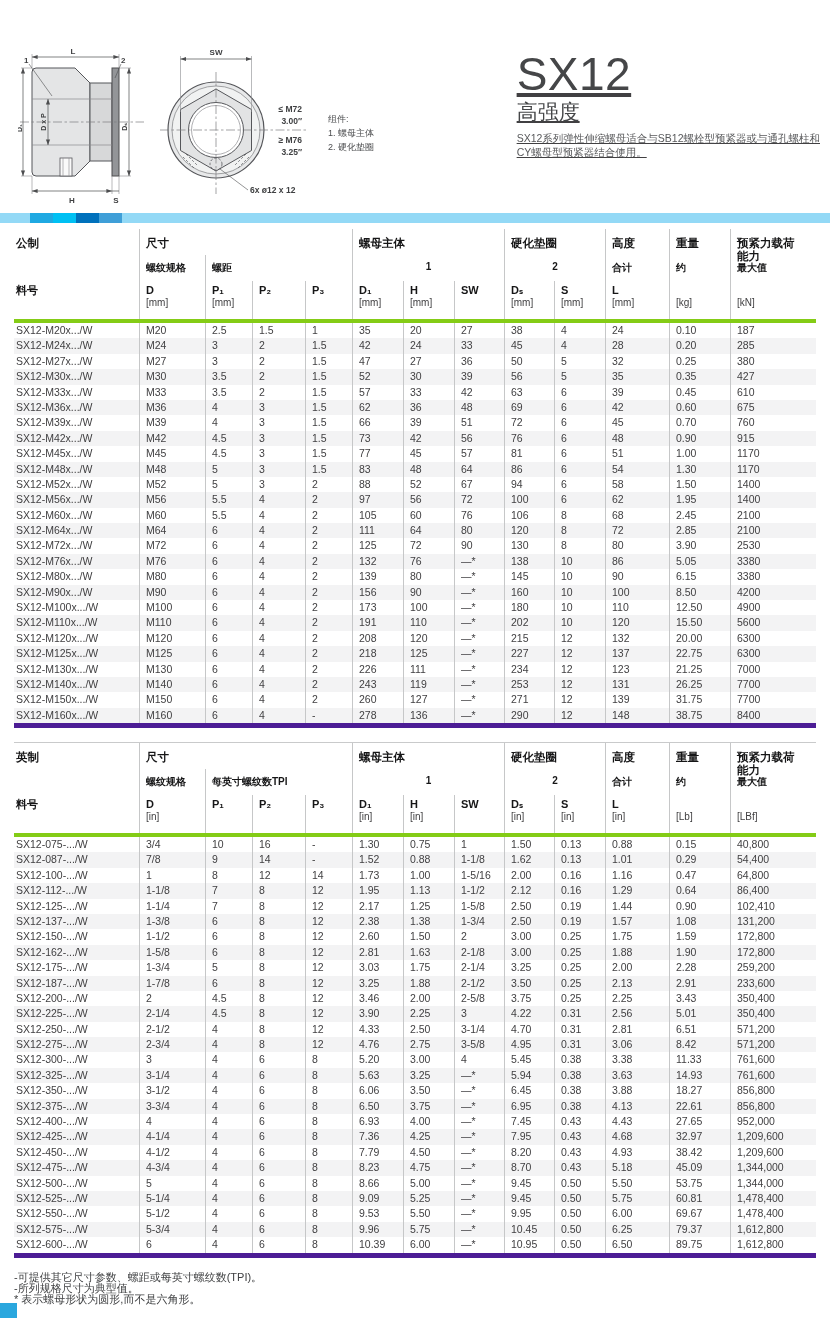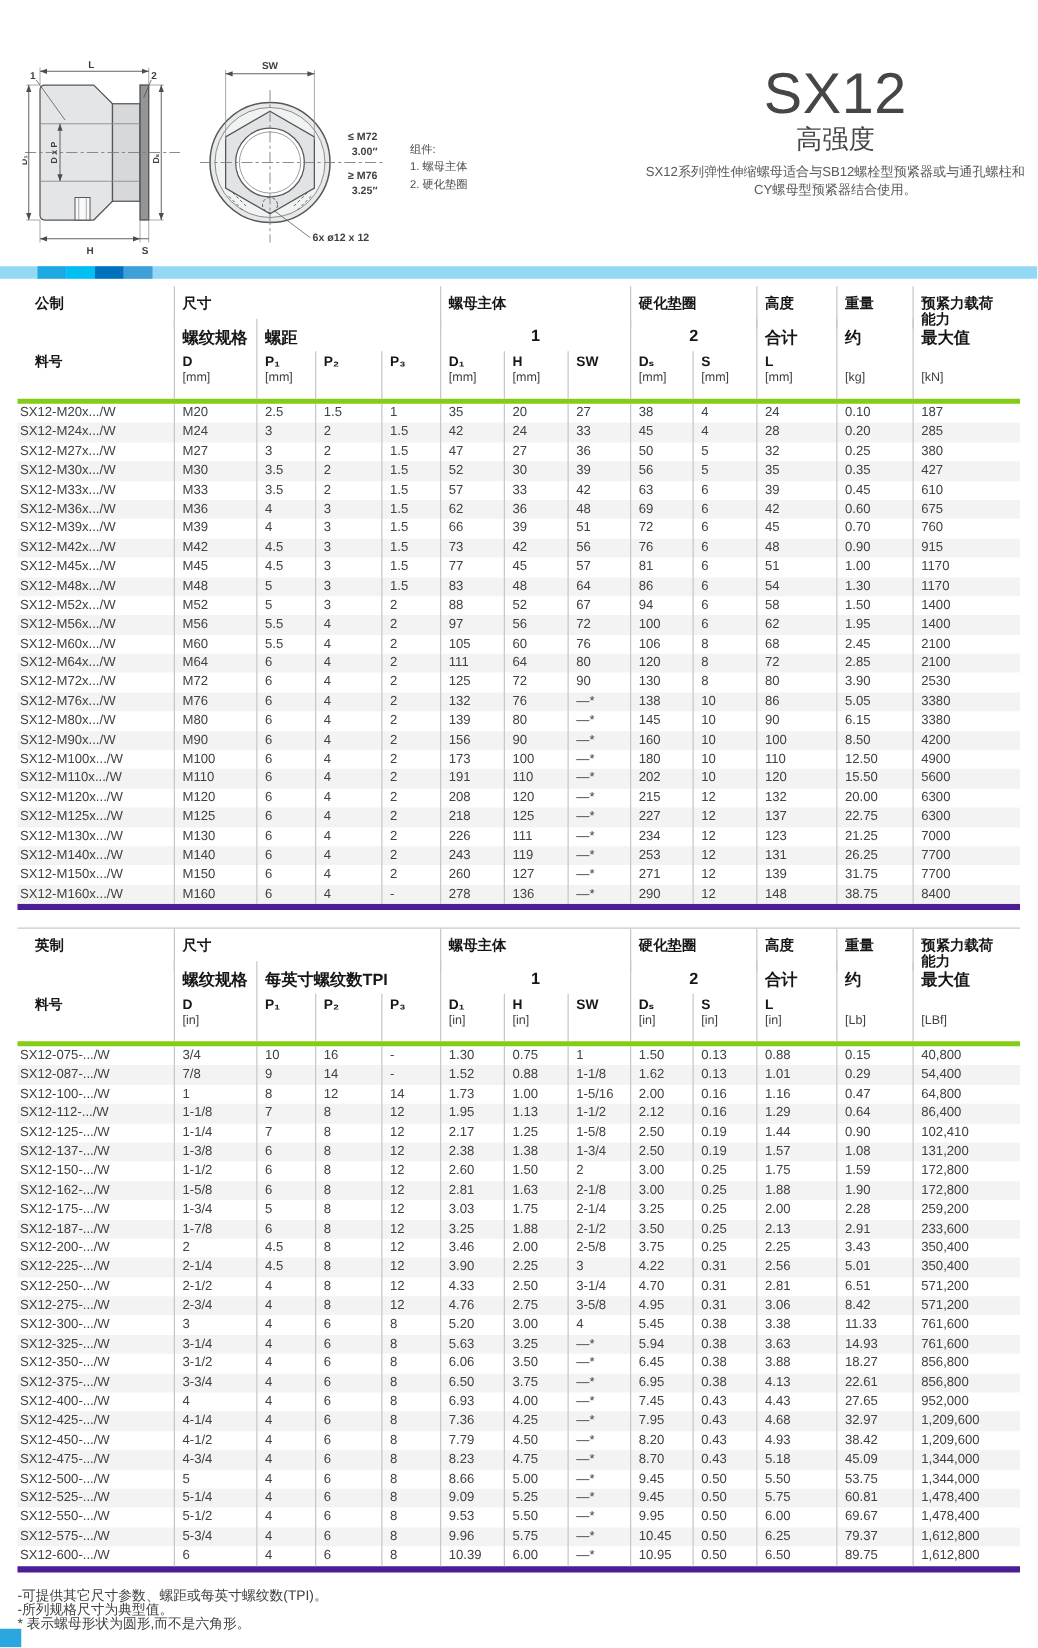--- a/index.html
+++ b/index.html
@@ -11,48 +11,48 @@
   .svgdraw{position:absolute;}
   #side-svg{left:18px;top:42px;}
   #front-svg{left:150px;top:42px;}
   svg{font-family:"Liberation Sans","DejaVu Sans",sans-serif;}
   .dimlabel{font-size:8px;font-weight:bold;fill:#3f4042;}
   .dimlabel-sm{font-size:7px;font-weight:bold;fill:#3f4042;}
   .ann{font-size:8.5px;font-weight:bold;fill:#3f4042;}
 
   .components{position:absolute;left:328px;top:112px;font-size:9px;line-height:14px;color:#4b4c4e;}
 
-  .titleblock{position:absolute;right:10px;top:50px;text-align:center;}
+  .titleblock{position:absolute;right:10px;top:50px;text-align:left;text-decoration:underline;}
   .t1{font-size:46px;line-height:48px;color:#454648;letter-spacing:0.5px;}
   .t2{font-size:21px;line-height:25px;color:#454648;margin-top:1px;}
   .desc{margin-top:7px;font-size:10.5px;line-height:14px;color:#58595b;}
 
   
   .bar{position:absolute;left:0;top:213px;width:830px;height:10px;}
   .bar-strip{position:absolute;left:30px;top:0;height:10px;display:flex;}
   .bar-seg{width:23px;height:10px;}
 
   
   .tablewrap{position:absolute;left:14px;width:802px;}
   #metric{top:229px;}
   #imperial{top:742px;border-top:1px solid #c9cacb;}
   .grid{display:grid;grid-template-columns:125px 66px 47px 53px 47px 51px 51px 50px 50px 51px 64px 61px 86px;}
   .bl{border-left:1px solid #c6c7c8;}
   .hA{height:26px;}
   .hB{height:26px;}
   .hC{height:38px;border-bottom:4px solid #84cc16;}
   .ha{font-size:11.5px;font-weight:bold;color:#161617;padding:8px 0 0 6px;line-height:13px;}
   .ha.first{padding-left:2px;}
-  .hb{font-size:13px;font-weight:bold;color:#161617;padding:6px 0 0 6px;}
+  .hb{font-size:10px;font-weight:bold;color:#161617;padding:6px 0 0 6px;}
   .hb.ctr{text-align:center;padding-left:0;}
   .hc{padding:3px 0 0 6px;}
   .hc.first{padding-left:2px;}
   .hc .sym{font-size:11px;font-weight:bold;color:#161617;line-height:13px;min-height:13px;}
   .hc .unit{font-size:10px;color:#414042;line-height:12px;min-height:12px;}
-  .gc1{grid-column:1;margin-left:12px;}
+  .gc1{grid-column:1;}
   .gc2{grid-column:2;}
   .gs2{grid-column:2 / span 4;}
   .gs3{grid-column:3 / span 3;}
   .gs6{grid-column:6 / span 3;}
   .gs9{grid-column:9 / span 2;}
   .gc11{grid-column:11;}
   .gc12{grid-column:12;}
   .gc13{grid-column:13;}
   .tbody{border-bottom:5px solid #4c1d95;}
   .trow{height:15.4px;}

